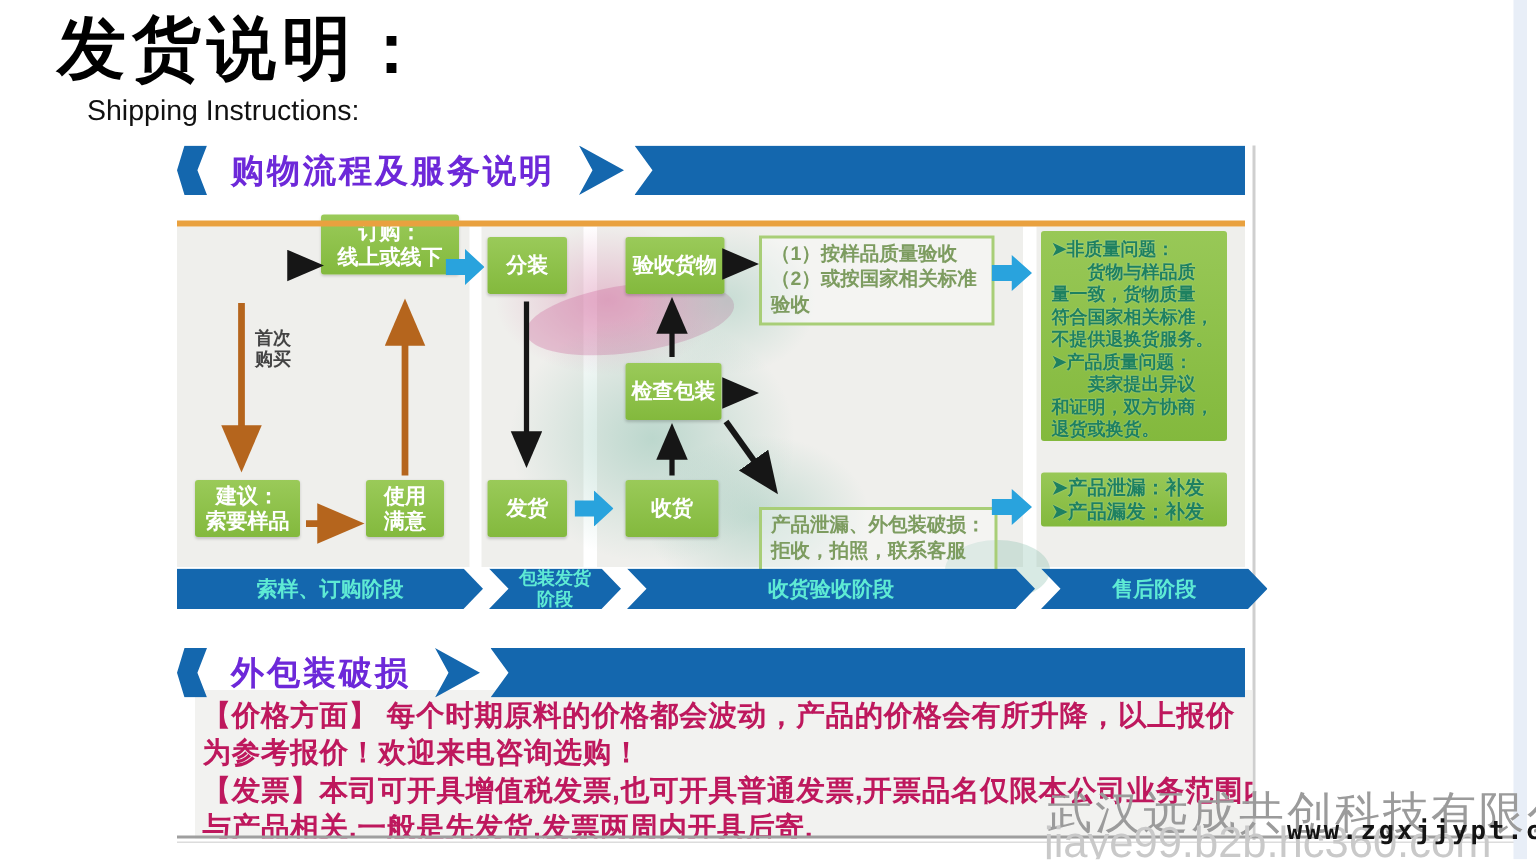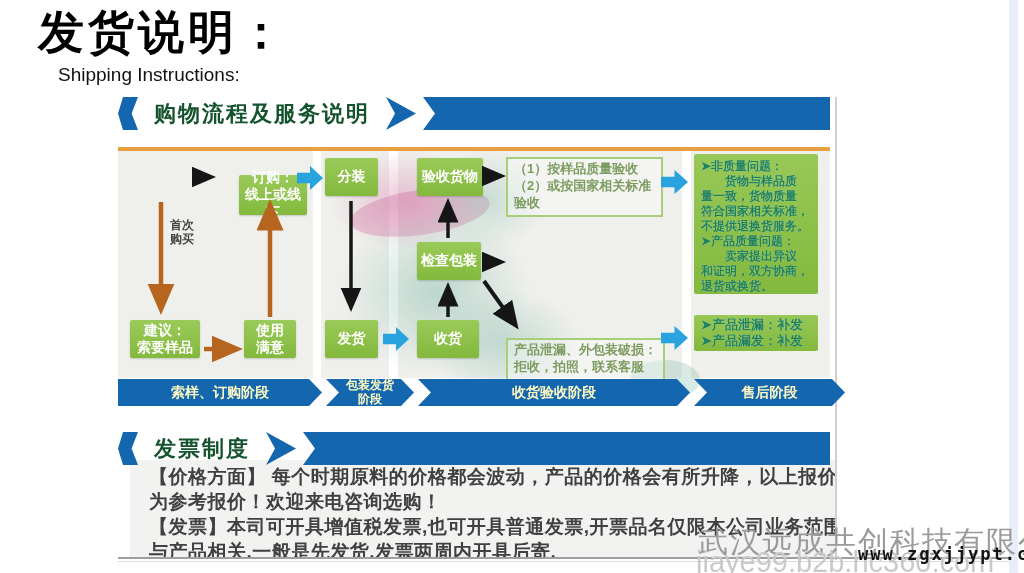--- a/index.html
+++ b/index.html
@@ -6,21 +6,21 @@
   .page{position:relative;width:1024px;height:573px;background:#fff;overflow:hidden;
         font-family:"Liberation Sans",sans-serif;}
   
   .main-title{position:absolute;left:38px;top:2px;font-family:"DejaVu Serif",serif;
       font-weight:900;font-size:46px;color:#000;letter-spacing:4px;}
   .sub-title{position:absolute;left:58px;top:64px;font-size:19px;color:#111;}
   
   .banner{position:absolute;left:118px;width:712px;height:33px;display:flex;align-items:stretch;z-index:5;}
   .banner .bracket{width:20px;background:#1467ae;
       clip-path:polygon(100% 0,25% 0,0 50%,25% 100%,100% 100%,68% 50%);}
-  .banner .btitle{color:#14532d;font-weight:bold;font-size:22px;display:flex;align-items:center;
+  .banner .btitle{color:#6d28d9;font-weight:bold;font-size:22px;display:flex;align-items:center;
       padding:0 16px;letter-spacing:2px;white-space:nowrap;}
   .banner .chev{width:30px;background:#1467ae;margin-right:7px;
       clip-path:polygon(0 0,100% 50%,0 100%,30% 50%);}
   .banner .bar{flex:1;background:#1467ae;
       clip-path:polygon(0 0,100% 0,100% 100%,0 100%,12px 50%);}
   .orange-rule{position:absolute;left:118px;top:147px;width:712px;height:4px;background:#e9a13f;z-index:4;}
   
   .flow-bg{position:absolute;left:118px;top:151px;width:712px;height:227px;background:#efefec;z-index:1;}
   .col-sep{position:absolute;top:151px;height:227px;background:#fff;z-index:2;}
   .blob{position:absolute;z-index:2;border-radius:50%;}
@@ -32,30 +32,30 @@
       box-sizing:border-box;text-align:left;}
   .policy{position:absolute;background:linear-gradient(180deg,#98c857,#83b93d);color:#1e8160;font-weight:bold;
       font-size:12px;line-height:15px;white-space:pre-line;padding:5px 7px;z-index:3;border-radius:2px;
       box-sizing:border-box;text-shadow:0 0 1px rgba(255,255,255,.5);}
   .flow-label{position:absolute;color:#444;font-weight:bold;font-size:12px;white-space:pre-line;
       line-height:1.2;z-index:3;}
   .fatarrow{position:absolute;background:#29a3dd;z-index:4;
       clip-path:polygon(0 28%,50% 28%,50% 0,100% 50%,50% 100%,50% 72%,0 72%);}
   .arrows{position:absolute;left:0;top:0;z-index:4;pointer-events:none;}
   
-  .stage{position:absolute;top:379px;height:27px;background:#1467ae;color:#fef9c3;font-weight:bold;
+  .stage{position:absolute;top:379px;height:27px;background:#1467ae;color:#5eead4;font-weight:bold;
       font-size:14px;display:flex;align-items:center;justify-content:center;z-index:3;
       white-space:pre-line;text-align:center;line-height:1.1;}
   .stage.notch{clip-path:polygon(0 0,calc(100% - 13px) 0,100% 50%,calc(100% - 13px) 100%,0 100%,13px 50%);}
   .stage.flat{clip-path:polygon(0 0,calc(100% - 13px) 0,100% 50%,calc(100% - 13px) 100%,0 100%);}
   
   .invoice-area{position:absolute;left:130px;top:460px;width:705px;height:99px;background:#f2f2f0;
       overflow:hidden;z-index:3;}
-  .invoice-line{position:absolute;left:19px;white-space:nowrap;font-size:19px;font-weight:bold;
-      color:#404040;letter-spacing:.5px;}
+  .invoice-line{position:absolute;left:5px;white-space:nowrap;font-size:19px;font-weight:bold;
+      color:#be185d;letter-spacing:.5px;}
   
   .right-border{position:absolute;left:835px;top:97px;width:2px;height:463px;background:#cfcfcf;z-index:2;}
   .bottom-line-a{position:absolute;left:118px;top:557px;width:892px;height:2px;background:#9f9f9f;z-index:4;}
   .bottom-line-b{position:absolute;left:118px;top:561px;width:892px;height:1px;background:#dcdcdc;z-index:4;}
   .edge-strip{position:absolute;left:1009px;top:0;width:9px;height:573px;background:#e8eef7;z-index:6;}
   .wm-company{position:absolute;left:698px;top:522px;font-size:30px;color:#9b9b9b;letter-spacing:2px;
       z-index:7;white-space:nowrap;}
   .wm-url{position:absolute;left:858px;top:544px;font-family:"DejaVu Sans Mono",monospace;font-size:17px;
       font-weight:bold;color:#141414;letter-spacing:2px;z-index:8;white-space:nowrap;}
   .wm-site{position:absolute;left:696px;top:546px;font-size:29px;color:#c9c9c9;z-index:7;white-space:nowrap;}
@@ -80,21 +80,21 @@
   <div class="col-sep" style="left:313px;width:8px;"></div>
   <div class="col-sep" style="left:389px;width:9px;"></div>
   <div class="col-sep" style="left:682px;width:9px;"></div>
   <div class="blob" style="left:330px;top:150px;width:150px;height:100px;background:radial-gradient(closest-side,rgba(214,130,170,.45),rgba(214,130,170,0));"></div>
   <div class="blob" style="left:350px;top:190px;width:140px;height:45px;transform:rotate(-8deg);background:rgba(203,93,150,.30);"></div>
   <div class="blob" style="left:340px;top:210px;width:190px;height:165px;background:radial-gradient(closest-side,rgba(126,186,167,.45),rgba(126,186,167,0));"></div>
   <div class="blob" style="left:425px;top:150px;width:120px;height:100px;background:radial-gradient(closest-side,rgba(126,186,167,.35),rgba(126,186,167,0));"></div>
   <div class="blob" style="left:430px;top:290px;width:150px;height:110px;background:radial-gradient(closest-side,rgba(126,186,167,.40),rgba(126,186,167,0));"></div>
   <div class="blob" style="left:630px;top:360px;width:70px;height:40px;background:rgba(126,186,167,.30);"></div>
 
-  <div class="gbox" style="left:214px;top:175px;width:68px;height:40px;margin-left:25px;">订购：
+  <div class="gbox" style="left:214px;top:143px;width:92px;height:40px;">订购：
 线上或线下</div>
   <div class="gbox" style="left:325px;top:158px;width:53px;height:38px;">分装</div>
   <div class="gbox" style="left:130px;top:320px;width:70px;height:38px;">建议：
 索要样品</div>
   <div class="gbox" style="left:244px;top:320px;width:52px;height:38px;">使用
 满意</div>
   <div class="gbox" style="left:325px;top:320px;width:53px;height:38px;">发货</div>
   <div class="gbox" style="left:417px;top:320px;width:62px;height:38px;">收货</div>
   <div class="gbox" style="left:417px;top:242px;width:64px;height:38px;">检查包装</div>
   <div class="gbox" style="left:417px;top:158px;width:66px;height:38px;">验收货物</div>
@@ -147,21 +147,21 @@
   </svg>
 
   <div class="stage flat" style="left:118px;width:204px;">索样、订购阶段</div>
   <div class="stage notch" style="left:326px;width:88px;font-size:12px;">包装发货
 阶段</div>
   <div class="stage notch" style="left:418px;width:272px;">收货验收阶段</div>
   <div class="stage notch" style="left:694px;width:151px;">售后阶段</div>
 
   <div class="banner" style="top:432px;">
     <div class="bracket"></div>
-    <div class="btitle">发票制度</div>
+    <div class="btitle">外包装破损</div>
     <div class="chev"></div>
     <div class="bar"></div>
   </div>
 
   <div class="invoice-area">
     <div class="invoice-line" style="top:4px;">【价格方面】 每个时期原料的价格都会波动，产品的价格会有所升降，以上报价</div>
     <div class="invoice-line" style="top:29px;">为参考报价！欢迎来电咨询选购！</div>
     <div class="invoice-line" style="top:54px;">【发票】本司可开具增值税发票,也可开具普通发票,开票品名仅限本公司业务范围内</div>
     <div class="invoice-line" style="top:79px;">与产品相关.一般是先发货,发票两周内开具后寄.</div>
   </div>

